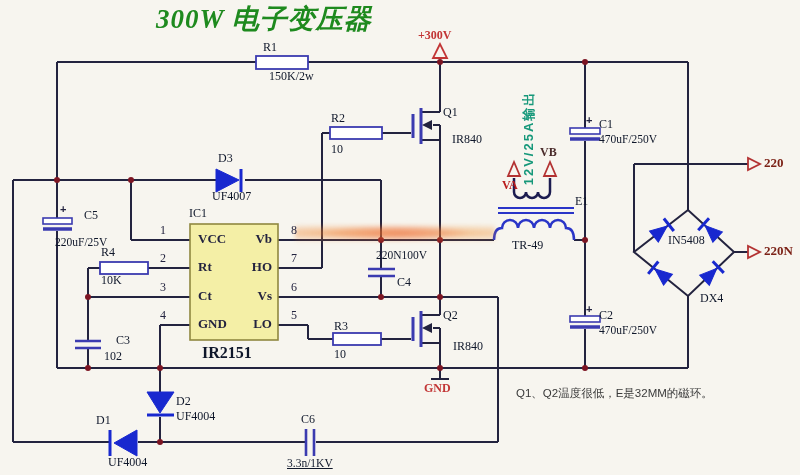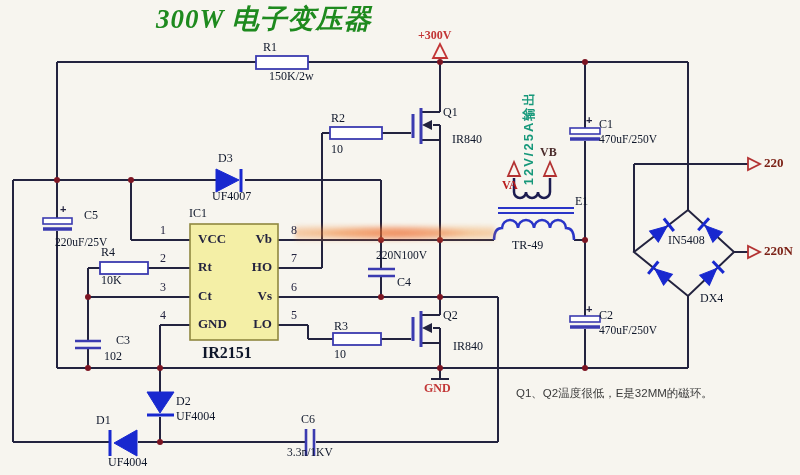--- a/index.html
+++ b/index.html
@@ -192,21 +192,21 @@
   <div class="lb" style="left:599px;top:118px;">C1</div>
   <div class="lb sm" style="left:599px;top:133px;">470uF/250V</div>
   <div class="plus" style="left:586px;top:303px;">+</div>
   <div class="lb" style="left:599px;top:309px;">C2</div>
   <div class="lb sm" style="left:599px;top:324px;">470uF/250V</div>
   <div class="lb" style="left:104px;top:334px;margin-left:12px;">C3</div>
   <div class="lb" style="left:104px;top:350px;">102</div>
   <div class="lb sm" style="left:376px;top:249px;">220N100V</div>
   <div class="lb" style="left:397px;top:276px;">C4</div>
   <div class="lb" style="left:301px;top:413px;">C6</div>
-  <div class="lb sm" style="left:287px;top:446px;">3.3n/1KV</div>
+  <div class="lb sm" style="left:287px;top:457px;text-decoration:underline;">3.3n/1KV</div>
 
   <div class="lb" style="left:218px;top:152px;">D3</div>
   <div class="lb" style="left:212px;top:190px;">UF4007</div>
   <div class="lb" style="left:176px;top:395px;">D2</div>
   <div class="lb" style="left:176px;top:410px;">UF4004</div>
   <div class="lb" style="left:96px;top:414px;">D1</div>
   <div class="lb" style="left:108px;top:456px;">UF4004</div>
 
   <div class="lb" style="left:443px;top:106px;">Q1</div>
   <div class="lb" style="left:452px;top:133px;">IR840</div>

